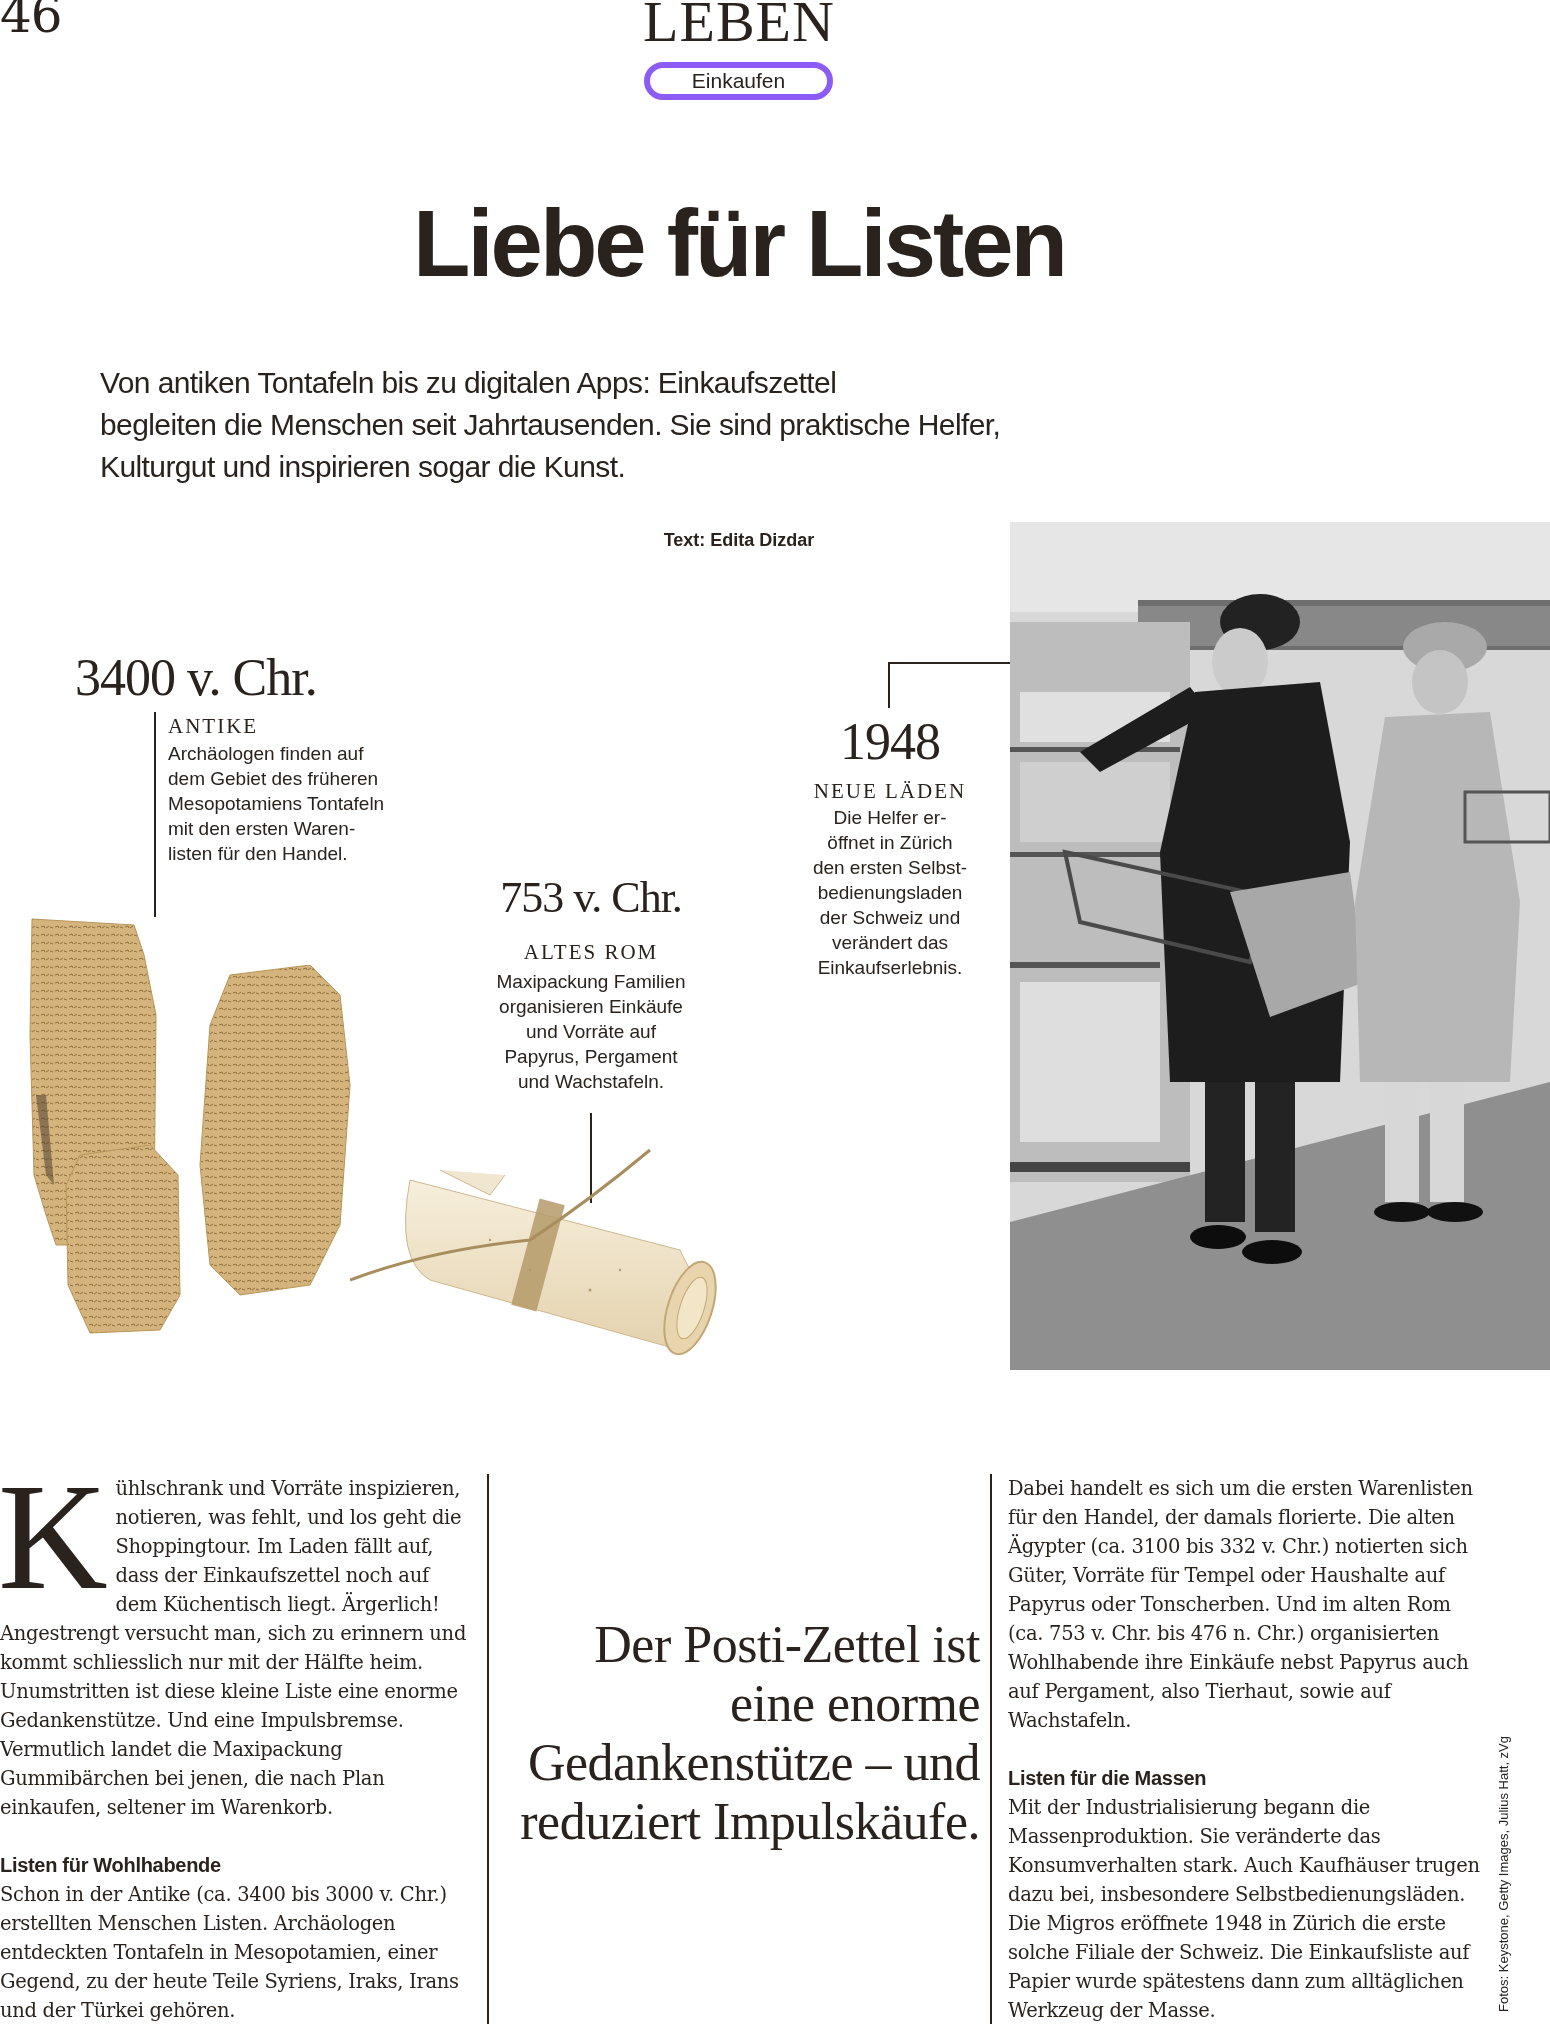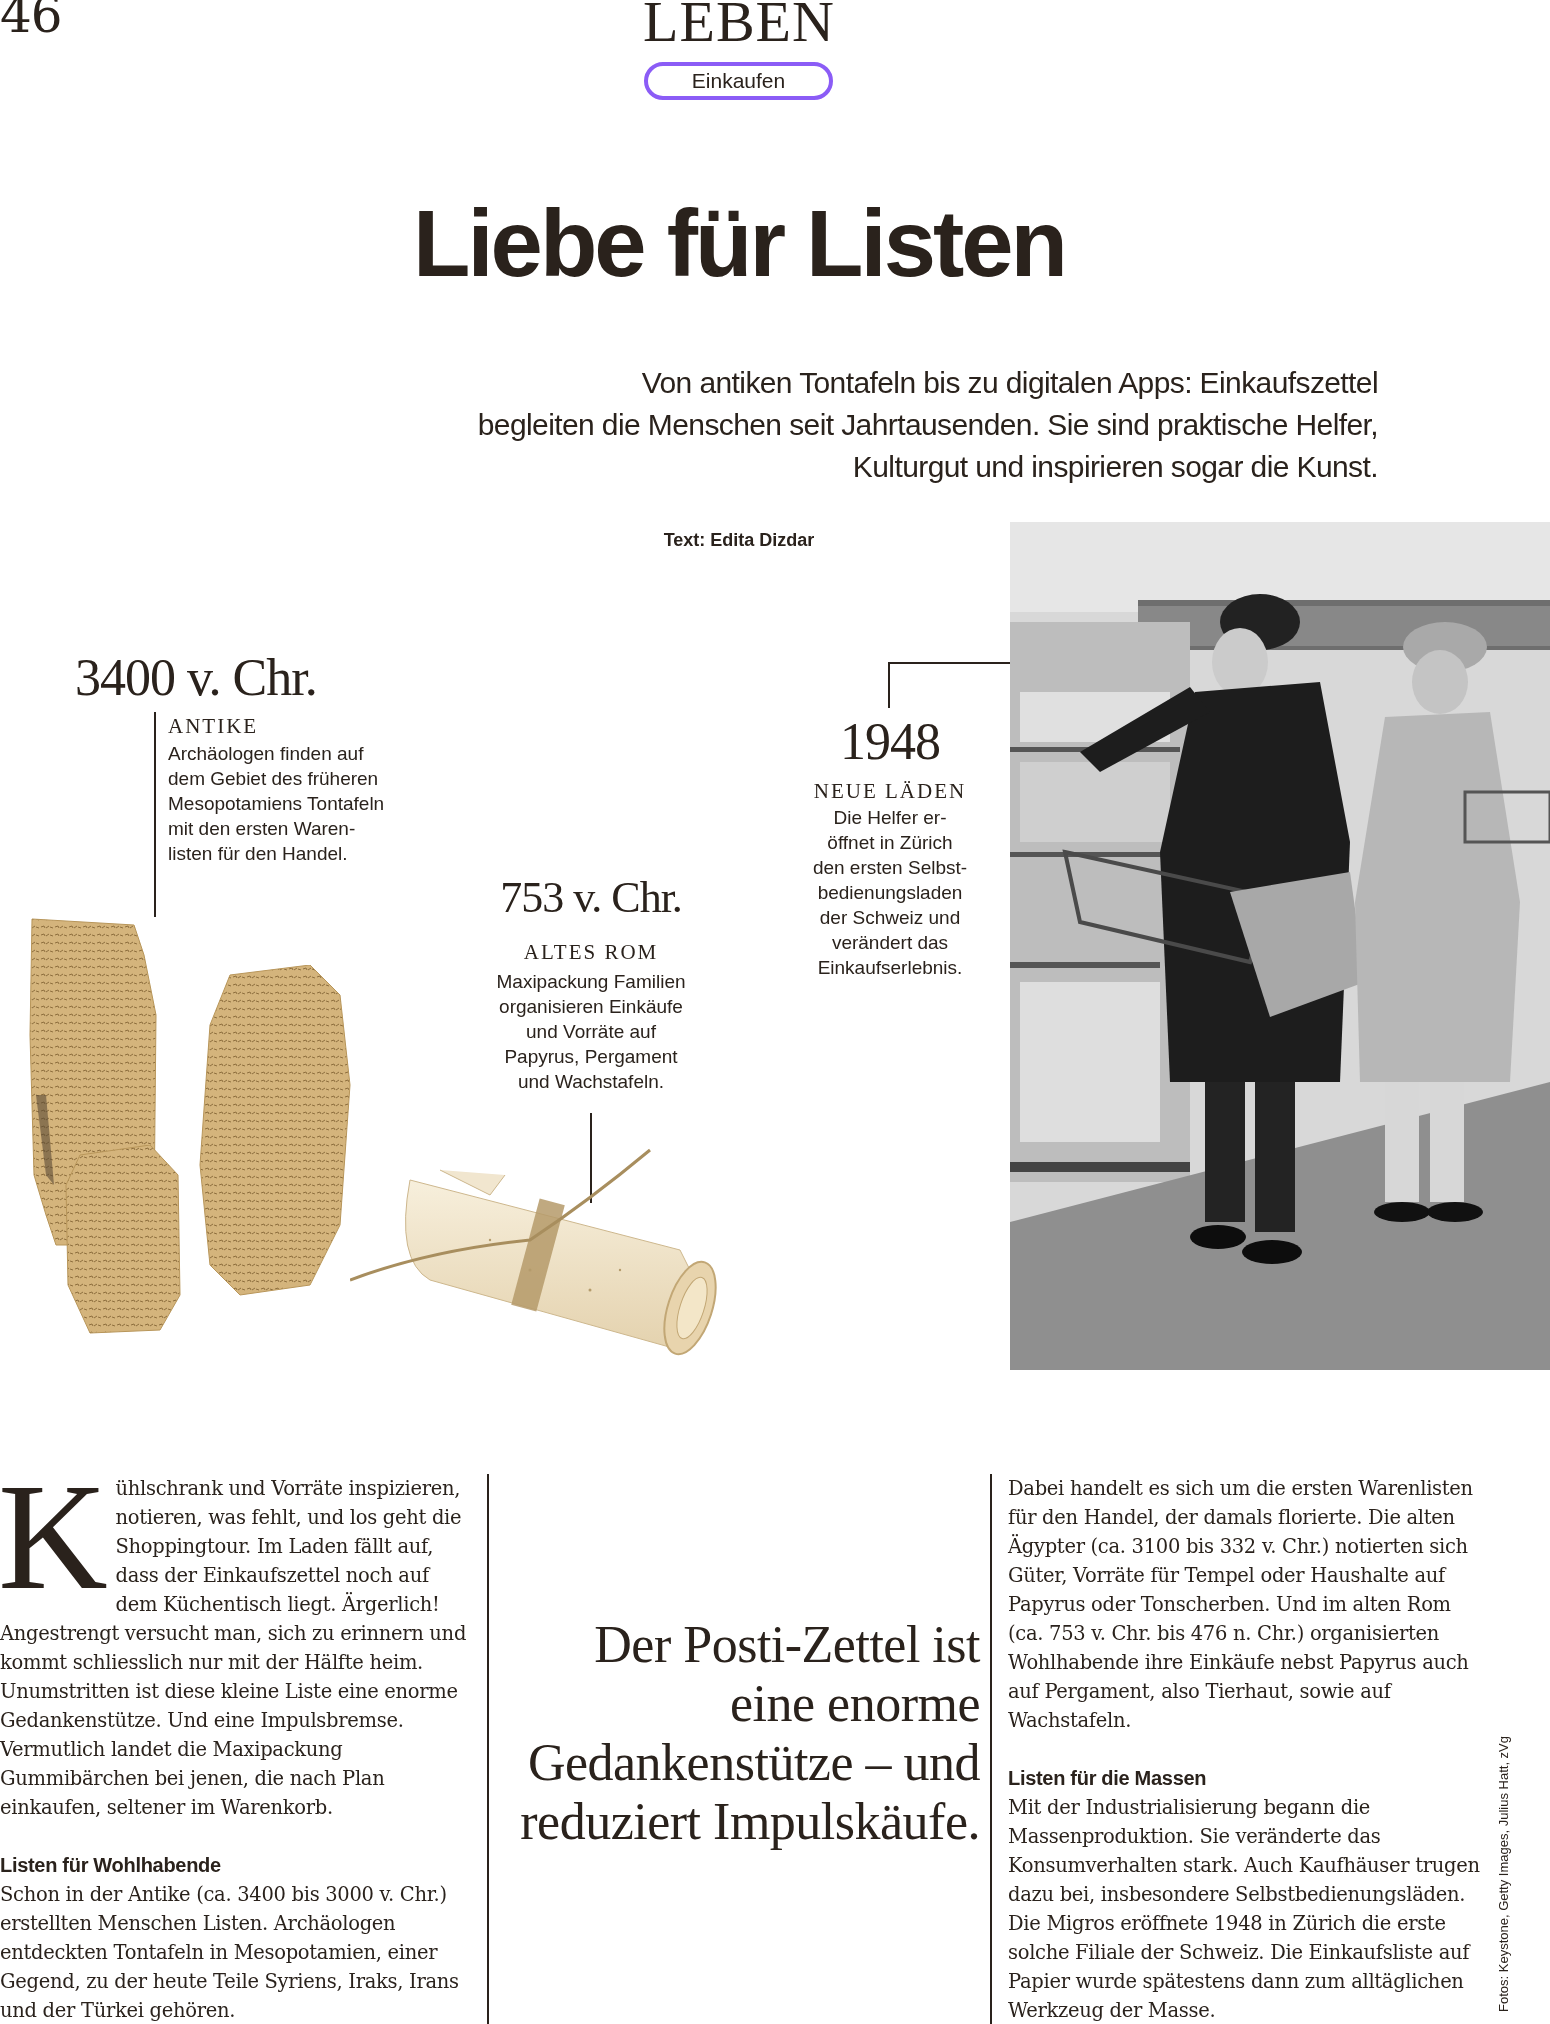--- a/index.html
+++ b/index.html
@@ -4,25 +4,25 @@
 <style>
   * { box-sizing: border-box; margin: 0; padding: 0; }
   html, body { width: 1550px; height: 2024px; background: #ffffff; overflow: hidden; }
   body { position: relative; color: #2a221c; font-family: "Liberation Serif", serif; }
 
   .abs { position: absolute; }
 
   
   .page-num { left: 0; top: -14px; font-family: "DejaVu Serif", serif; font-size: 50px; font-weight: 300; letter-spacing: -1px; color: #2a221c; }
   .section { left: 0; width: 1478px; top: -12px; text-align: center; font-family: "Liberation Serif", serif; font-size: 58px; letter-spacing: 1px; color: #2a221c; }
-  .pill { left: 644px; top: 62px; width: 189px; height: 38px; border: 4px solid #8b5cf6; border-radius: 20px; display: flex; align-items: center; justify-content: center; font-family: "Liberation Sans", sans-serif; font-size: 21px; color: #2a221c; }
+  .pill { left: 644px; top: 62px; width: 189px; height: 38px; border: 6px solid #8b5cf6; border-radius: 20px; display: flex; align-items: center; justify-content: center; font-family: "Liberation Sans", sans-serif; font-size: 21px; color: #2a221c; }
 
   
   .title { left: 0; width: 1478px; top: 190px; text-align: center; font-family: "Liberation Sans", sans-serif; font-weight: 700; font-size: 94px; letter-spacing: -3px; color: #2a221c; }
-  .lede { left: 100px; width: 1278px; top: 362px; text-align: right; font-family: "Liberation Sans", sans-serif; font-size: 30px; line-height: 42px; letter-spacing: -0.6px; color: #2a221c; }
+  .lede { left: 100px; width: 1278px; top: 362px; text-align: left; font-family: "Liberation Sans", sans-serif; font-size: 30px; line-height: 42px; letter-spacing: -0.6px; color: #2a221c; }
   .byline { left: 0; width: 1478px; top: 530px; text-align: center; font-family: "Liberation Sans", sans-serif; font-weight: 700; font-size: 18px; color: #2a221c; }
 
   
   .t-year { font-family: "Liberation Serif", serif; font-weight: 400; color: #2a221c; letter-spacing: -1px; }
   .t-era { font-family: "Liberation Serif", serif; font-size: 21px; letter-spacing: 2px; color: #2a221c; }
   .t-desc { font-family: "Liberation Sans", sans-serif; font-size: 19px; line-height: 25px; color: #2a221c; }
   .vline { background: #2a221c; width: 2px; }
   .hline { background: #2a221c; height: 2px; }
 
   .y3400 { left: 75px; top: 648px; font-size: 52px; }

